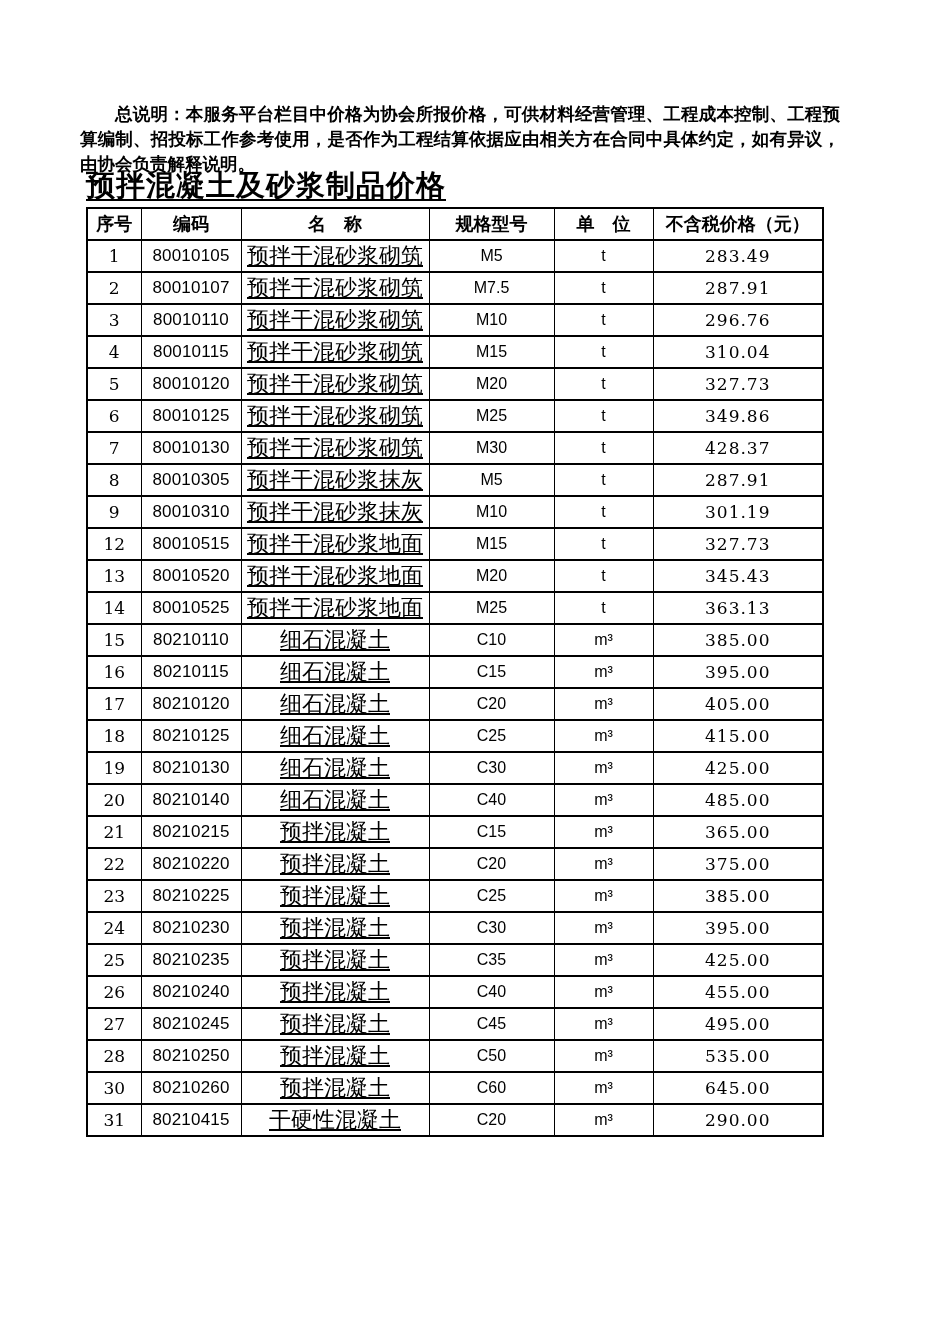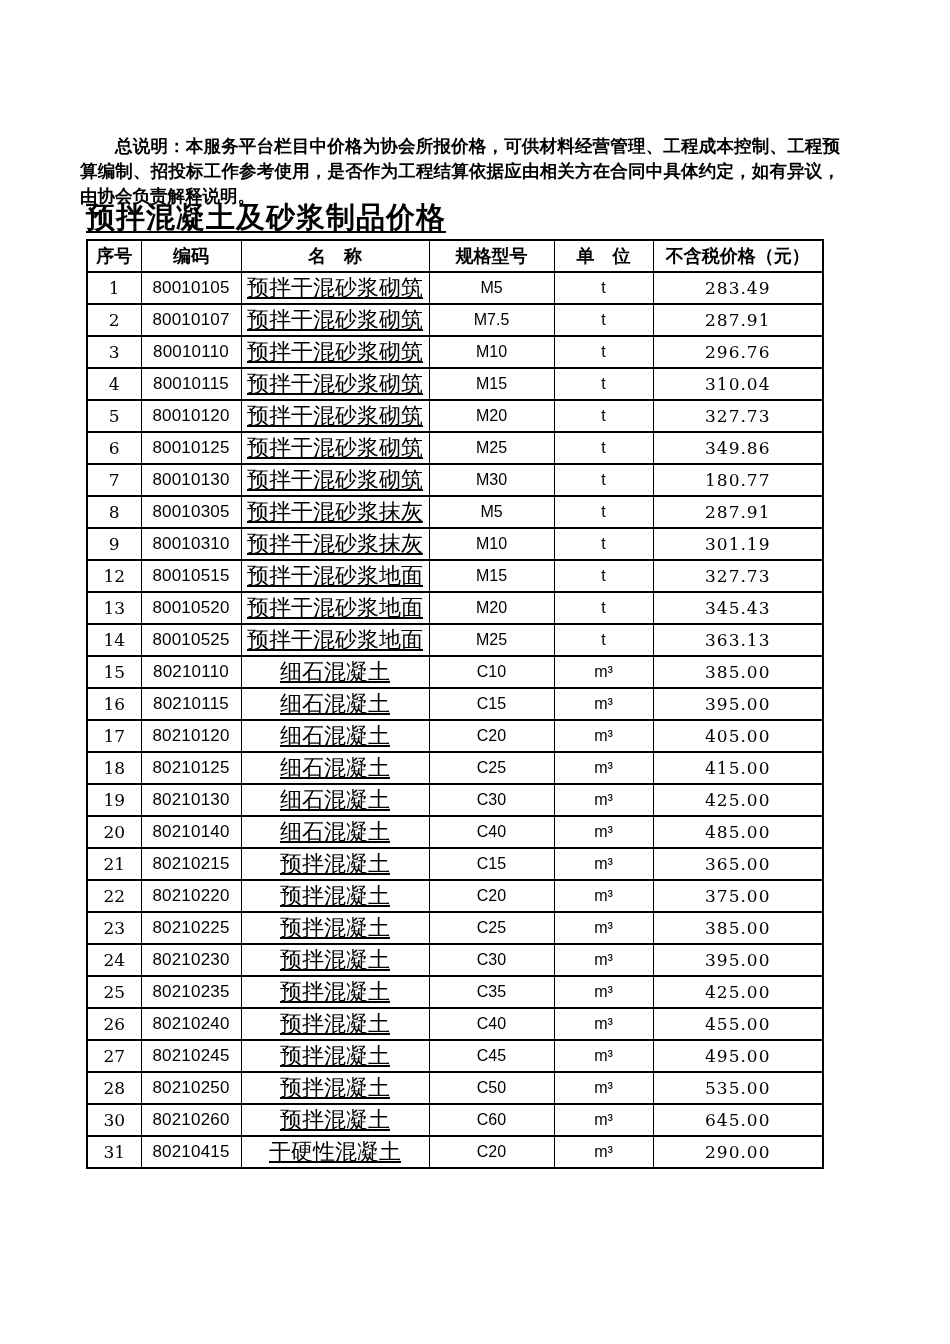--- a/index.html
+++ b/index.html
@@ -2,21 +2,21 @@
 <html><head>
 <meta charset="utf-8">
 <style>
   html, body { margin: 0; padding: 0; }
   body {
     width: 950px; height: 1344px;
     background: #ffffff; color: #000000;
     font-family: "Liberation Sans", "DejaVu Sans", sans-serif;
     overflow: hidden;
   }
-  .page { position: relative; width: 950px; height: 1148px; margin-top: 32px; }
+  .page { position: relative; width: 950px; height: 1148px; }
 
   .intro {
     position: absolute; left: 80px; top: 84px; width: 760px;
     font-size: 17.5px; line-height: 25px; font-weight: bold;
     text-indent: 2em; text-align: justify;
   }
 
   .title {
     position: absolute; left: 86px; top: 166px; width: 736px;
     font-size: 29px; font-weight: bold;
@@ -140,21 +140,21 @@
       <td class="col-spec">M25</td>
       <td class="col-unit">t</td>
       <td class="col-price">349.86</td>
     </tr>
         <tr>
       <td class="col-seq">7</td>
       <td class="col-code">80010130</td>
       <td class="col-name">预拌干混砂浆砌筑</td>
       <td class="col-spec">M30</td>
       <td class="col-unit">t</td>
-      <td class="col-price">180.77</td>
+      <td class="col-price">428.37</td>
     </tr>
         <tr>
       <td class="col-seq">8</td>
       <td class="col-code">80010305</td>
       <td class="col-name">预拌干混砂浆抹灰</td>
       <td class="col-spec">M5</td>
       <td class="col-unit">t</td>
       <td class="col-price">287.91</td>
     </tr>
         <tr>

